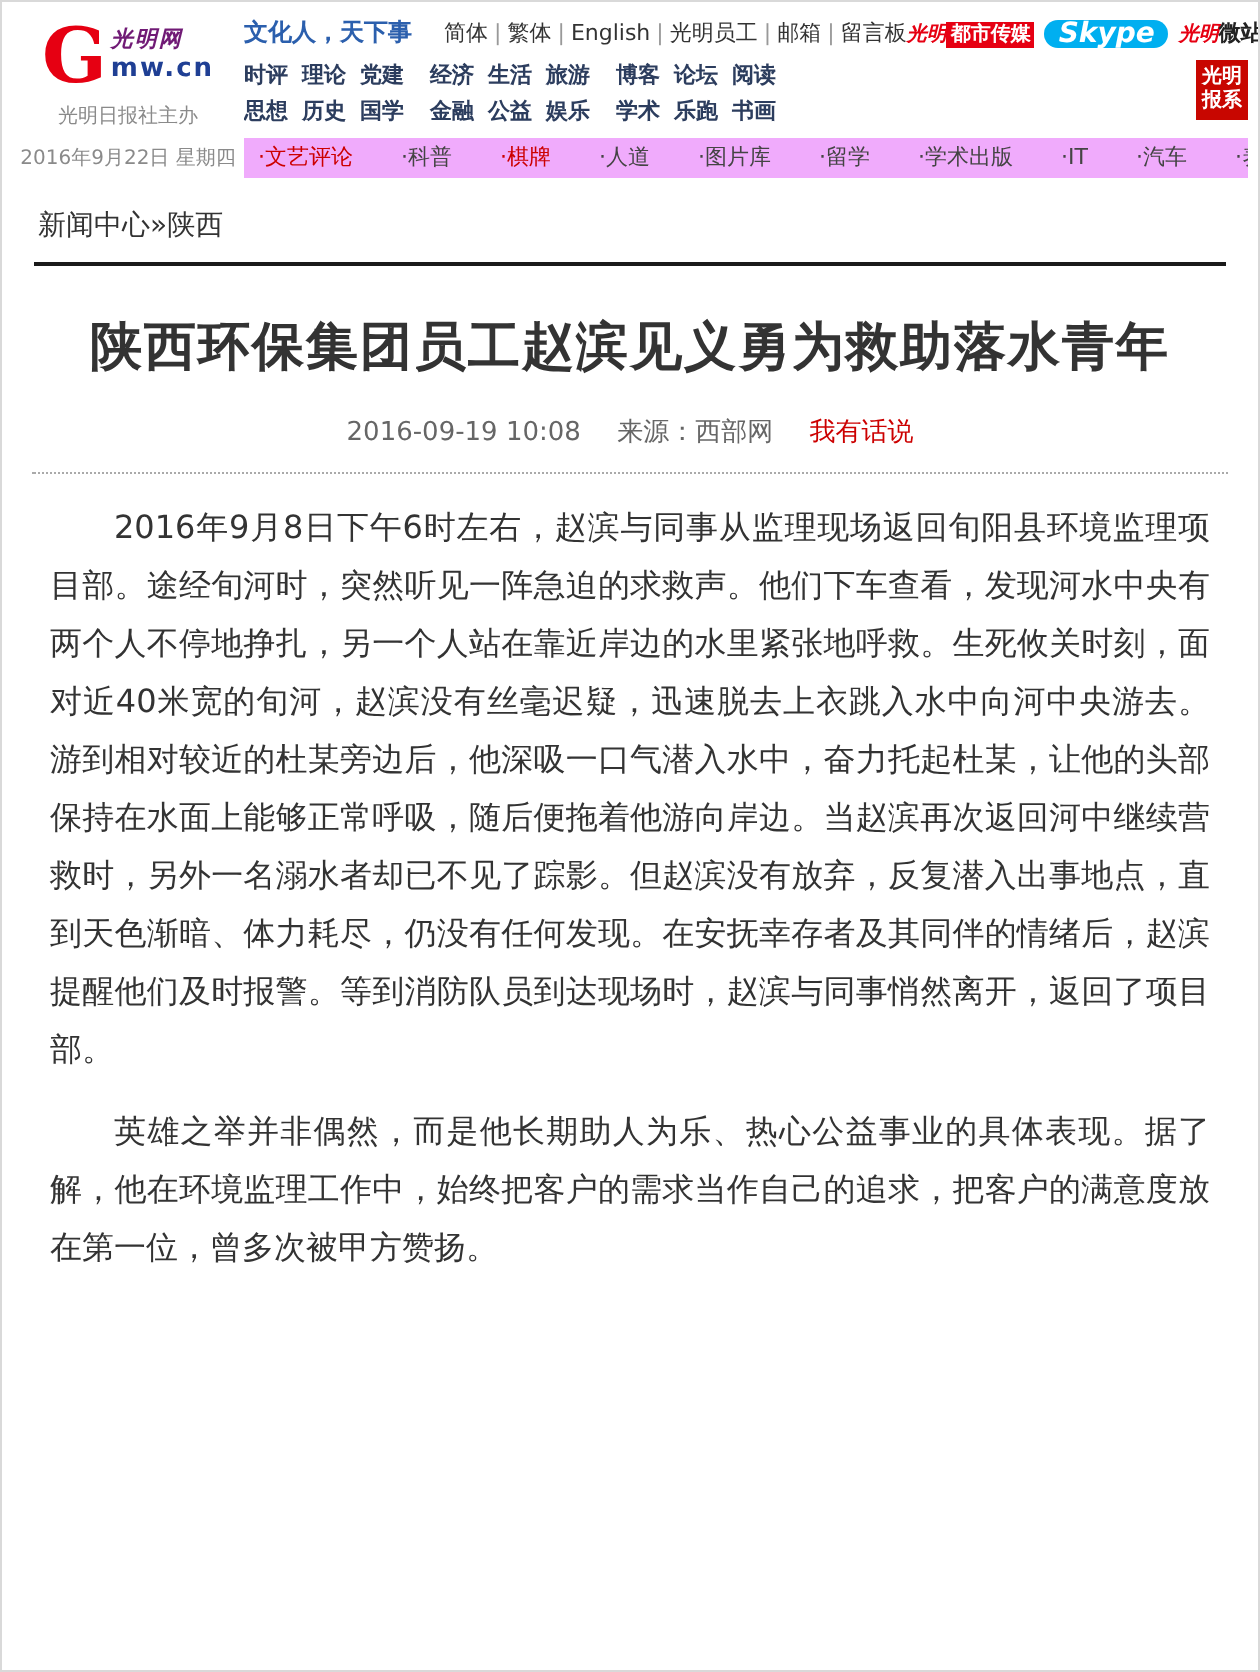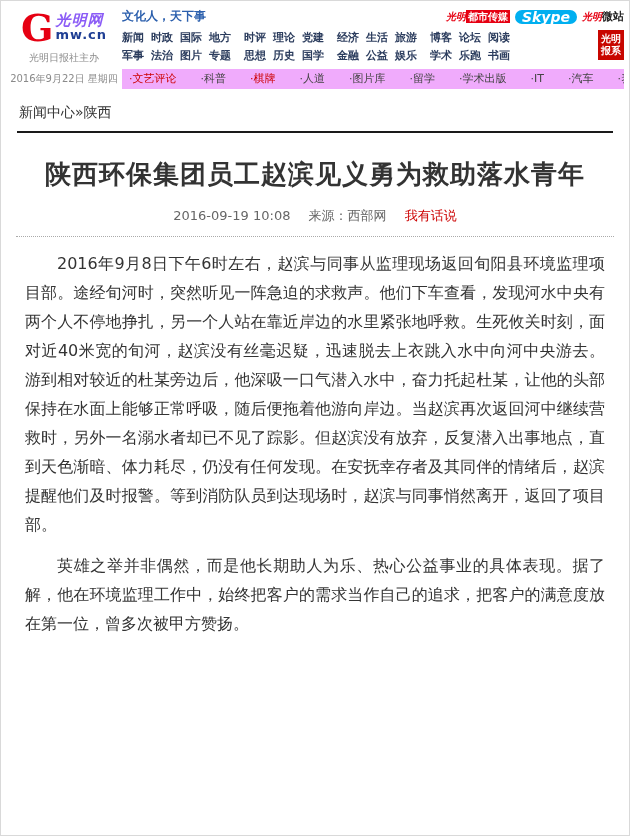--- a/index.html
+++ b/index.html
@@ -7,21 +7,21 @@
     width:630px;height:836px;box-sizing:border-box;
     background:#fff;border:1px solid #d9d9d9;overflow:hidden;
     font-family:"DejaVu Sans","Liberation Sans",sans-serif;color:#333;
   }
   
   .header{display:flex;padding:5px 5px 0 5px;}
   .header-left{width:116px;flex:none;text-align:center;padding-top:4px;}
   .logo{display:flex;justify-content:center;align-items:flex-start;height:38px;cursor:pointer;}
   .logo-g{font-size:38px;line-height:36px;font-weight:bold;color:#e60012;font-family:"DejaVu Serif",serif;}
   .logo-right{display:flex;flex-direction:column;align-items:flex-start;margin-left:2px;padding-top:2px;}
-  .logo-script{font-size:15px;font-weight:bold;font-style:italic;color:#8b5cf6;line-height:16px;letter-spacing:1px;}
+  .logo-script{font-size:11px;font-weight:bold;font-style:italic;color:#701a75;line-height:16px;letter-spacing:1px;}
   .logo-mwcn{font-size:13px;font-weight:bold;color:#1f3f94;line-height:14px;letter-spacing:1px;}
   .logo-sponsor{font-size:10px;color:#8a8a8a;margin-top:3px;}
   .logo-date{font-size:10px;color:#8a8a8a;margin-top:7px;}
   .header-right{flex:1;min-width:0;padding-top:2px;}
   .top-row{display:flex;align-items:center;height:17px;font-size:11px;white-space:nowrap;}
   .tagline{color:#2b5fad;font-weight:bold;font-size:12px;margin-right:16px;}
   .top-links{color:#333;}
   .top-links .sep{color:#999;margin:0 3px;}
   .top-links .link{cursor:pointer;}
   .badges{margin-left:auto;display:flex;align-items:center;gap:5px;justify-content:space-between;}
@@ -61,46 +61,33 @@
         <span class="logo-script">光明网</span>
         <span class="logo-mwcn">mw.cn</span>
       </span>
     </div>
     <div class="logo-sponsor">光明日报社主办</div>
     <div class="logo-date">2016年9月22日 星期四</div>
   </div>
   <div class="header-right">
     <div class="top-row">
       <span class="tagline">文化人，天下事</span>
+      <span class="top-links"><span class="link">简体</span><span class="sep">|</span><span class="link">繁体</span><span class="sep">|</span><span class="link">English</span><span class="sep">|</span><span class="link">光明员工</span><span class="sep">|</span><span class="link">邮箱</span><span class="sep">|</span><span class="link">留言板</span></span>
       <span class="badges">
         <span>
           <span class="badge-script">光明</span><span class="badge-red-label">都市传媒</span>
         </span>
         <span class="badge-skype">Skype</span>
         <span>
           <span class="badge-script">光明</span><span class="badge-dark-label">微站</span>
         </span>
       </span>
     </div>
     <div class="nav-area">
       <div class="nav-groups">
-          <div class="nav-group">
-            <div class="nav-line">
-              <span class="nav-item">新闻</span>
-              <span class="nav-item">时政</span>
-              <span class="nav-item">国际</span>
-              <span class="nav-item">地方</span>
-            </div>
-            <div class="nav-line">
-              <span class="nav-item">军事</span>
-              <span class="nav-item">法治</span>
-              <span class="nav-item">图片</span>
-              <span class="nav-item">专题</span>
-            </div>
-          </div>
           <div class="nav-group">
             <div class="nav-line">
               <span class="nav-item">时评</span>
               <span class="nav-item">理论</span>
               <span class="nav-item">党建</span>
             </div>
             <div class="nav-line">
               <span class="nav-item">思想</span>
               <span class="nav-item">历史</span>
               <span class="nav-item">国学</span>

